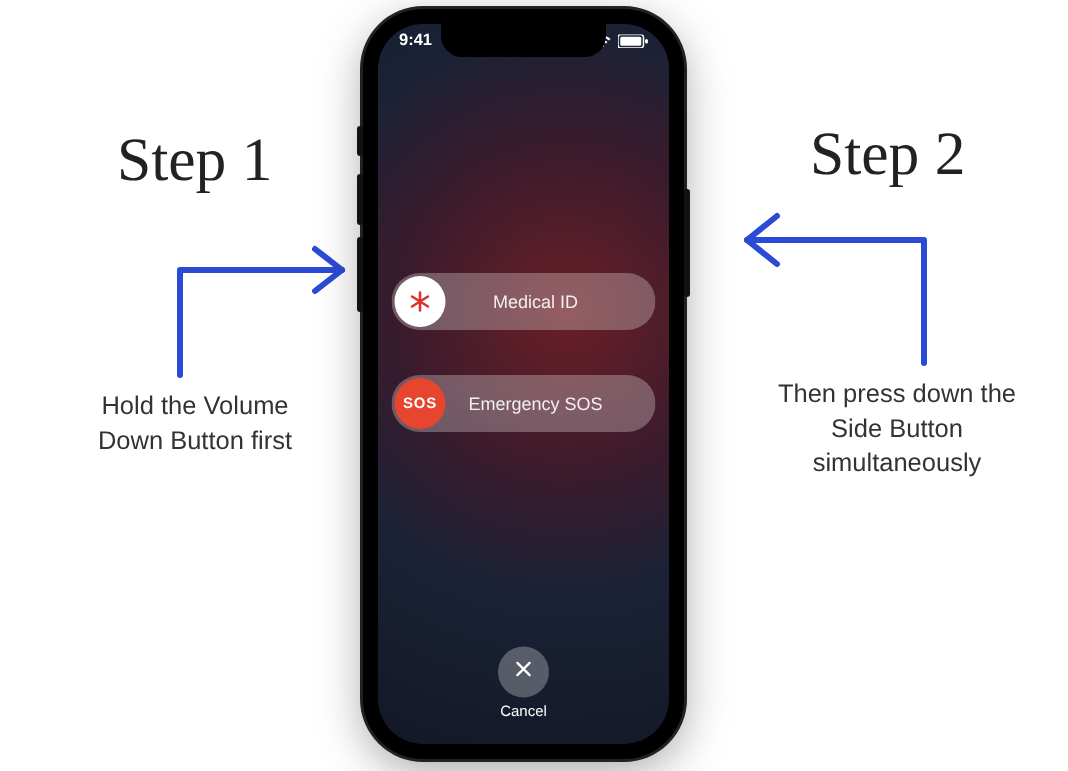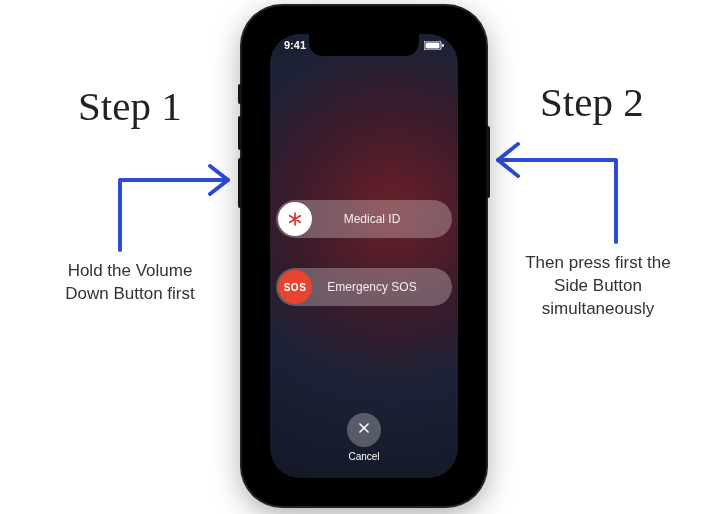--- a/index.html
+++ b/index.html
@@ -11,25 +11,25 @@
     position: relative;
     overflow: hidden;
   }
   .stage { position: absolute; inset: 0; }
 
   
   .phone {
     position: absolute;
     left: 242px;
     top: 6px;
-    width: 244px;
+    width: 214px;
     height: 500px;
     background: #000;
     border-radius: 40px;
-    padding: 28px;
+    padding: 10px;
     box-shadow: 0 0 0 2px #222, 0 8px 30px rgba(0,0,0,.35);
   }
   .screen {
     width: 100%;
     height: 100%;
     border-radius: 30px;
     background: radial-gradient(circle at 65% 40%, #6b1f27 0%, #3a1b2c 35%, #1b2236 60%, #121826 100%);
     position: relative;
     overflow: hidden;
   }
@@ -111,21 +111,21 @@
 </style>
 </head>
 <body>
 
 <div class="stage">
 
   <div class="step-title step1-title">Step 1</div>
   <div class="step-desc step1-desc">Hold the Volume Down Button first</div>
 
   <div class="step-title step2-title">Step 2</div>
-  <div class="step-desc step2-desc">Then press first the Side Button simultaneously</div>
+  <div class="step-desc step2-desc">Then press down the Side Button simultaneously</div>
 
   <div class="arrow" style="left:110px; top:124px;">
     <svg width="140" height="130">
       <path d="M10 126 L10 56 L118 56" stroke="#2b4bd6" stroke-width="4" fill="none" stroke-linecap="round" stroke-linejoin="round"></path>
       <path d="M118 56 L100 42 M118 56 L100 70" stroke="#2b4bd6" stroke-width="4" fill="none" stroke-linecap="round"></path>
     </svg>
   </div>
 
   <div class="arrow" style="left:486px; top:112px;">
     <svg width="150" height="140">

